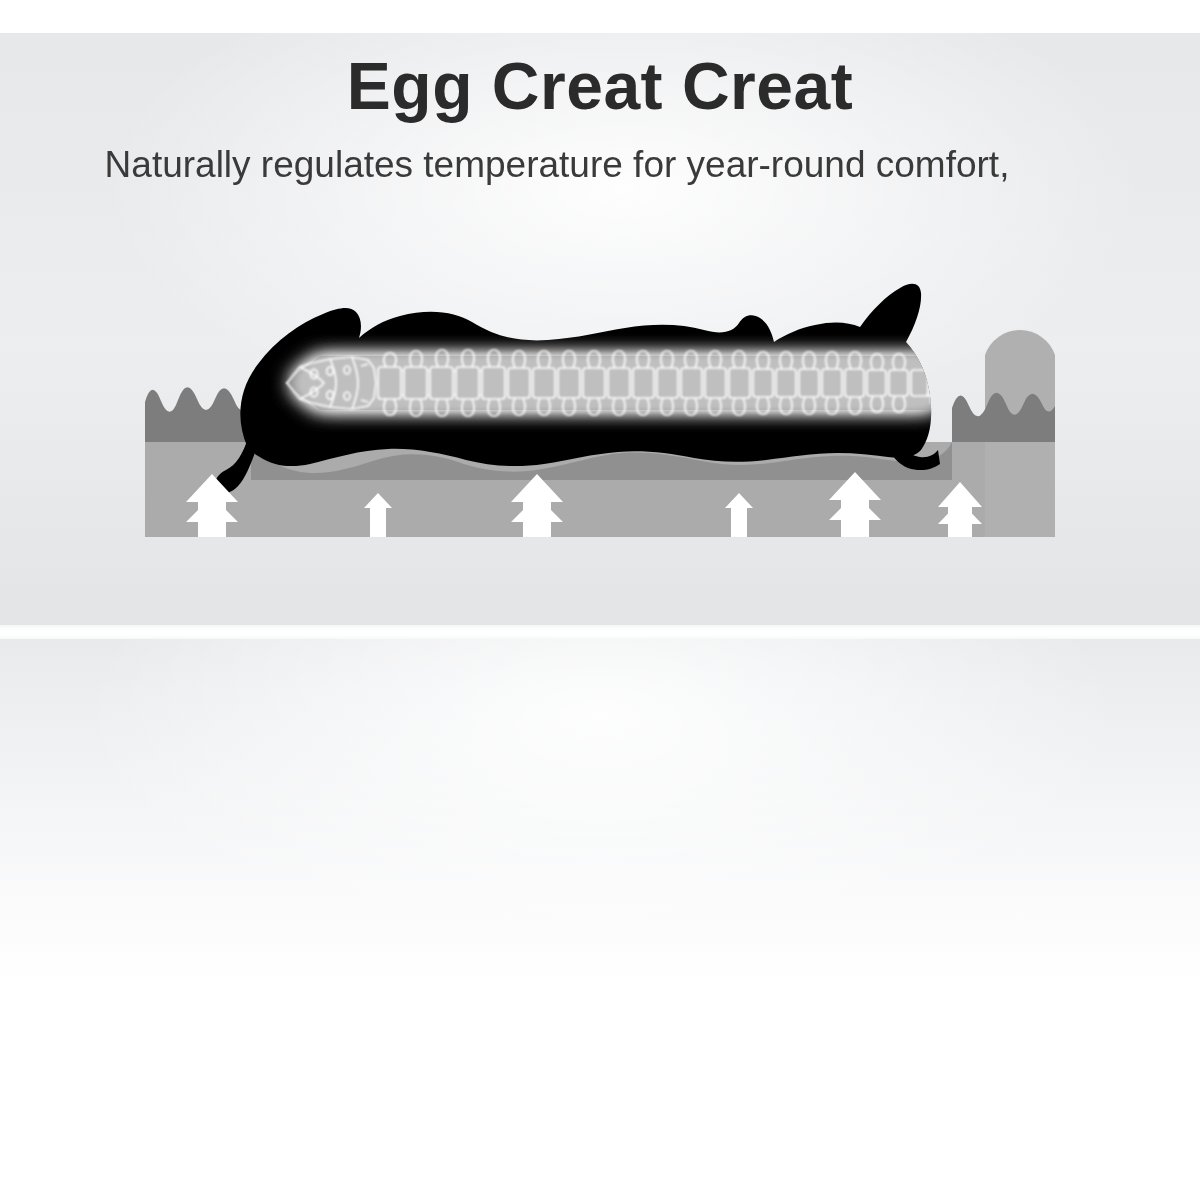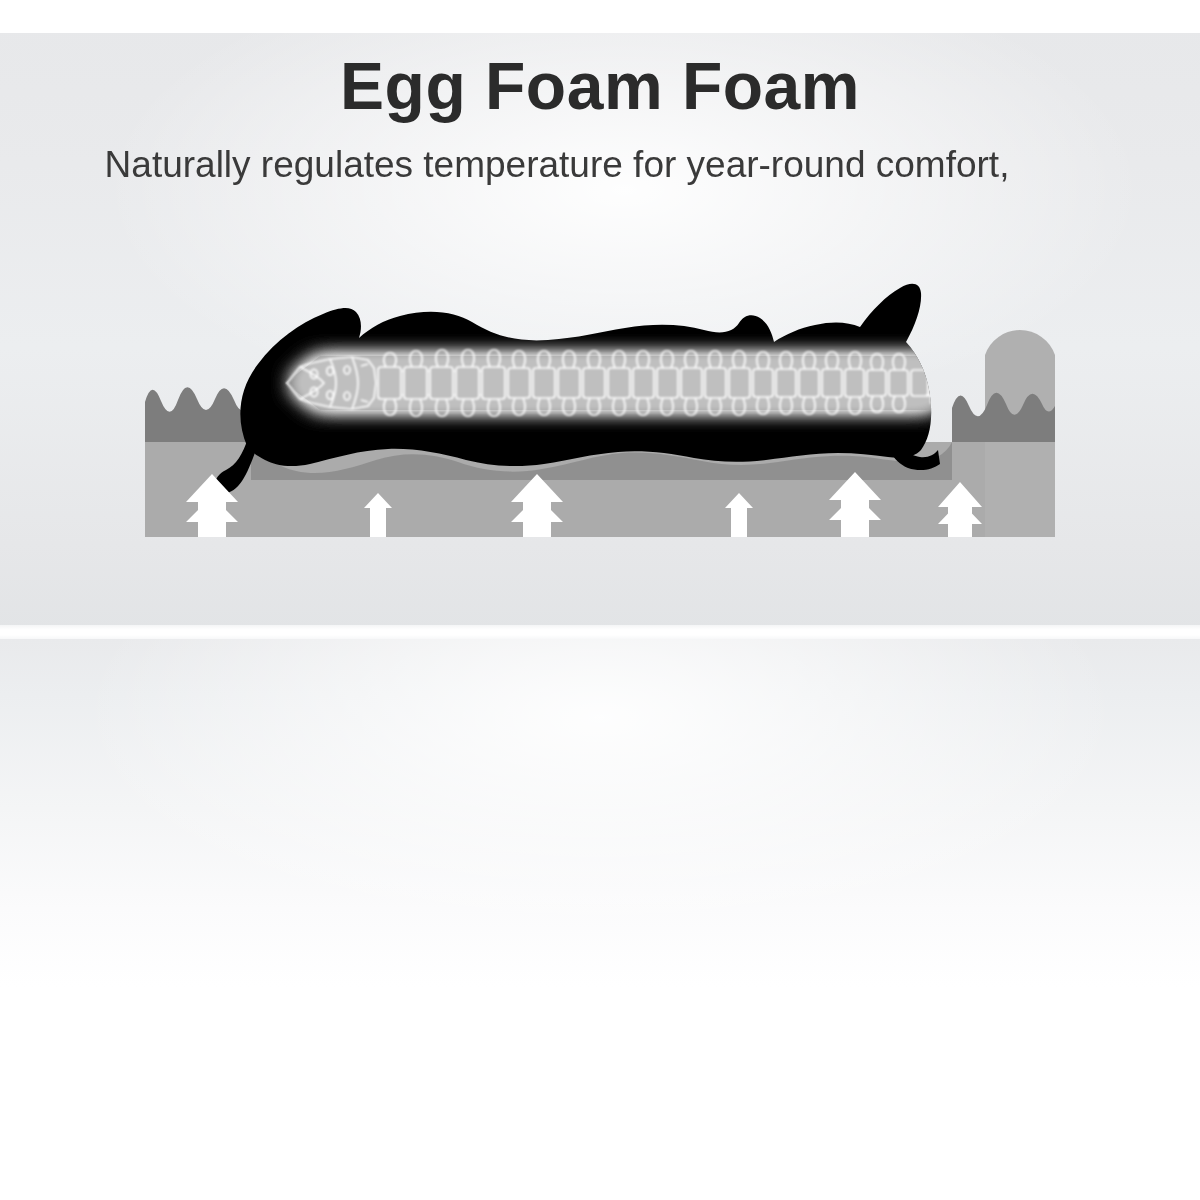--- a/index.html
+++ b/index.html
@@ -54,21 +54,21 @@
   }
 </style>
 </head>
 <body>
 
 <div class="page">
 
   <section class="panel-top">
     <div class="panel-top-white-cap"></div>
 
-    <h1 class="title-main">Egg Foam  Foam</h1>
+    <h1 class="title-main">Egg Creat  Creat</h1>
 
     <div class="subtitle">
       <span>Naturally regulates temperature for year-round comfort,</span>
     </div>
 
     <div class="diagram">
       <svg viewBox="0 0 1200 310" xmlns="http://www.w3.org/2000/svg">
         <defs>
 
           <filter id="spineGlow" x="-40%" y="-120%" width="180%" height="340%">

